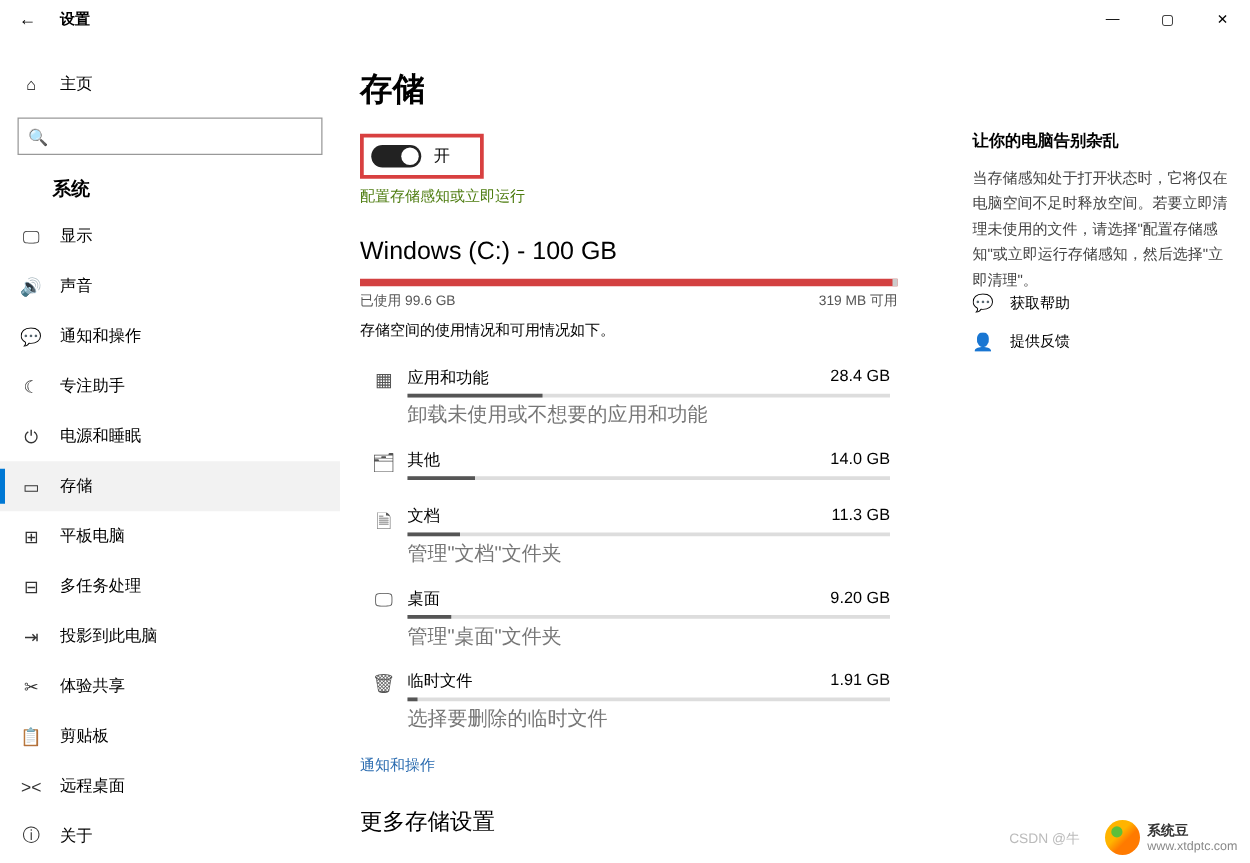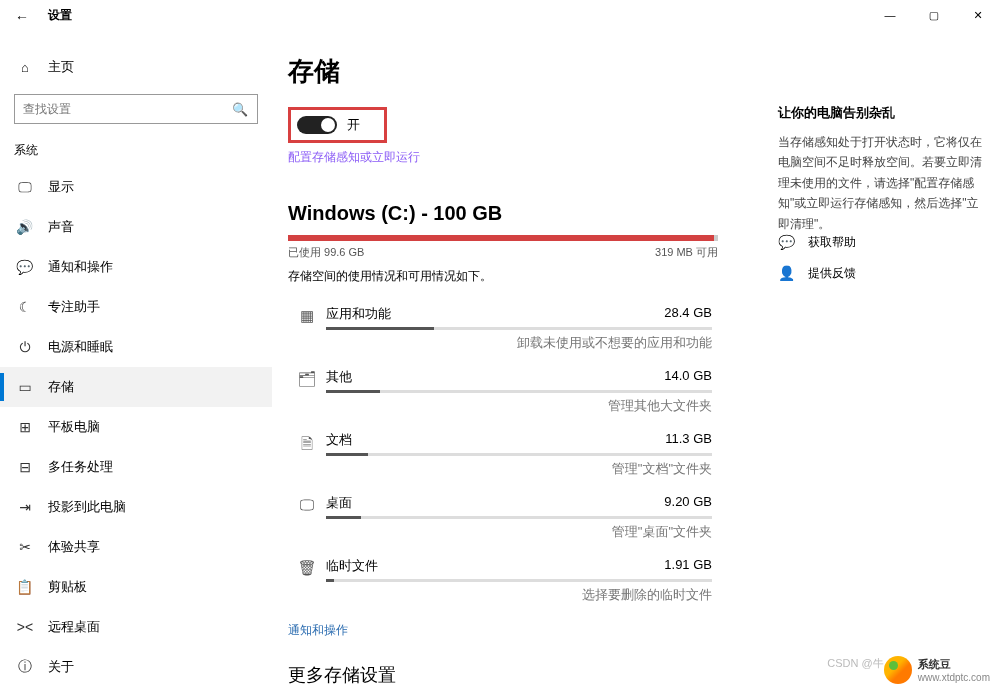--- a/index.html
+++ b/index.html
@@ -9,55 +9,55 @@
 .titlebar .title { padding-left: 12px; font-weight: bold; }
 .titlebar .winbtns { margin-left: auto; display: flex; }
 .titlebar .winbtn { width: 44px; height: 30px; display: flex; align-items: center; justify-content: center; font-size: 11px; cursor: pointer; }
 .body { display: flex; height: 660px; }
 .sidebar { width: 272px; padding-top: 20px; border-right: 0; }
 .home-row { display: flex; align-items: center; padding: 8px 14px; font-size: 13px; cursor: pointer; }
 .home-row .ico { width: 22px; text-align: center; margin-right: 12px; }
 .searchbox { margin: 10px 14px 0 14px; height: 30px; border: 1px solid #999; display: flex; align-items: center; padding: 0 8px; background: #fff; }
 .searchbox input { flex: 1; border: none; outline: none; font-size: 12px; background: transparent; }
 .searchbox .sico { font-size: 13px; color: #555; }
-.group-title { padding: 18px 14px 8px 14px; font-size: 12px; font-weight: 400; }
+.group-title { padding: 18px 14px 8px 14px; font-size: 15px; font-weight: 700; margin-left: 28px; }
 .nav-item { display: flex; align-items: center; height: 40px; padding: 0 14px; font-size: 13px; cursor: pointer; position: relative; }
 .nav-item .ico { width: 22px; text-align: center; margin-right: 12px; font-size: 14px; color: #333; }
 .nav-item.active::before { content: ""; position: absolute; left: 0; top: 6px; bottom: 6px; width: 4px; background: #0078d4; }
 .nav-item.active { background: #f2f2f2; }
 .main { flex: 1; display: flex; padding: 24px 0 0 16px; overflow: hidden; }
 .content { width: 430px; }
 h1 { font-size: 26px; font-weight: 600; margin-bottom: 18px; }
 .desc { font-size: 12px; line-height: 1.6; color: #222; margin-bottom: 8px; }
 .toggle-wrap { display: inline-flex; align-items: center; padding: 6px 24px 6px 6px; border: 3px solid #d84040; margin-bottom: 6px; }
 .toggle { width: 40px; height: 18px; border-radius: 9px; background: #222; position: relative; margin-right: 10px; cursor: pointer; }
 .toggle .knob { position: absolute; right: 2px; top: 2px; width: 14px; height: 14px; border-radius: 50%; background: #fff; }
 .toggle-label { font-size: 13px; }
-.link { font-size: 12px; color: #8b5cf6; margin-bottom: 12px; display: block; }
-.drive-title { font-size: 20px; font-weight: 700; margin-bottom: 10px; margin-top: 36px; }
+.link { font-size: 12px; color: #4d7c0f; margin-bottom: 12px; display: block; }
+.drive-title { font-size: 20px; font-weight: 400; margin-bottom: 10px; margin-top: 24px; }
 .drive-bar { height: 6px; background: #d34141; position: relative; margin-bottom: 4px; }
 .drive-bar .free { position: absolute; right: 0; top: 0; bottom: 0; width: 4px; background: #ccc; }
 .drive-stats { display: flex; justify-content: space-between; font-size: 11px; color: #555; margin-bottom: 8px; }
 .drive-sub { font-size: 12px; margin-bottom: 12px; }
 .cat { display: flex; align-items: flex-start; padding: 8px 6px; cursor: pointer; }
 .cat + .cat { border-top: 0; }
 .cat .cico { width: 26px; text-align: center; font-size: 15px; color: #555; padding-top: 2px; margin-right: 6px; }
 .cat .cbody { flex: 1; }
 .cat .chead { display: flex; justify-content: space-between; font-size: 13px; margin-bottom: 4px; }
 .cat .cbar { height: 3px; background: #ddd; position: relative; margin-bottom: 4px; }
 .cat .cbar .cfill { position: absolute; left: 0; top: 0; bottom: 0; background: #555; }
-.cat .cdesc { font-size: 13px; color: #777; text-align: right; }
+.cat .cdesc { font-size: 16px; color: #777; }
 .show-more { font-size: 12px; color: #2b6cb0; margin-top: 10px; cursor: pointer; display: block; }
 h2 { font-size: 18px; font-weight: 400; margin-top: 24px; }
 .rightcol { margin-left: 60px; width: 210px; padding-top: 50px; }
 .rhead { font-size: 13px; font-weight: 600; margin-bottom: 10px; }
 .rtext { font-size: 12px; color: #444; line-height: 1.7; }
 .raction { display: flex; align-items: center; font-size: 12px; margin-bottom: 14px; cursor: pointer; }
 .raction .rico { width: 22px; margin-right: 8px; font-size: 14px; }
-.watermarks { position: absolute; bottom: 6px; right: 10px; display: flex; align-items: flex-start; font-size: 11px; color: #bbb; pointer-events: none; }
+.watermarks { position: absolute; bottom: 6px; right: 10px; display: flex; align-items: center; gap: 20px; font-size: 11px; color: #bbb; pointer-events: none; }
 .brand { display: flex; align-items: center; gap: 6px; color: #333; }
 .brand .logo { width: 28px; height: 28px; border-radius: 50%; background: linear-gradient(135deg,#ffb400 40%,#ff7a00 60%); position: relative; }
 .brand .logo::after { content: ""; position: absolute; left: 5px; top: 5px; width: 9px; height: 9px; border-radius: 50%; background: #5dbf3a; }
 .brand .btext { font-size: 11px; font-weight: 700; }
 .brand .burl { font-size: 10px; color: #888; }
 </style>
 </head>
 <body>
 
 <div class="titlebar">
@@ -70,21 +70,20 @@
   </div>
 </div>
 
 <div class="body">
   <div class="sidebar">
     <div class="home-row">
       <span class="ico">⌂</span>
       <span>主页</span>
     </div>
     <div class="searchbox">
-      <input placeholder="查找设置" style="">
       <span class="sico">🔍</span>
     </div>
     <div class="group-title">系统</div>
     <div id="nav">
         <div class="nav-item">
           <span class="ico">🖵</span>
           <span>显示</span>
         </div>
         <div class="nav-item">
           <span class="ico">🔊</span>
@@ -175,21 +174,20 @@
           <div class="cat">
             <div class="cico">🗂</div>
             <div class="cbody">
               <div class="chead">
                 <span>其他</span>
                 <span>14.0 GB</span>
               </div>
               <div class="cbar">
                 <div class="cfill" style="width:14%"></div>
               </div>
-              <div class="cdesc">管理其他大文件夹</div>
             </div>
           </div>
           <div class="cat">
             <div class="cico">🗎</div>
             <div class="cbody">
               <div class="chead">
                 <span>文档</span>
                 <span>11.3 GB</span>
               </div>
               <div class="cbar">

